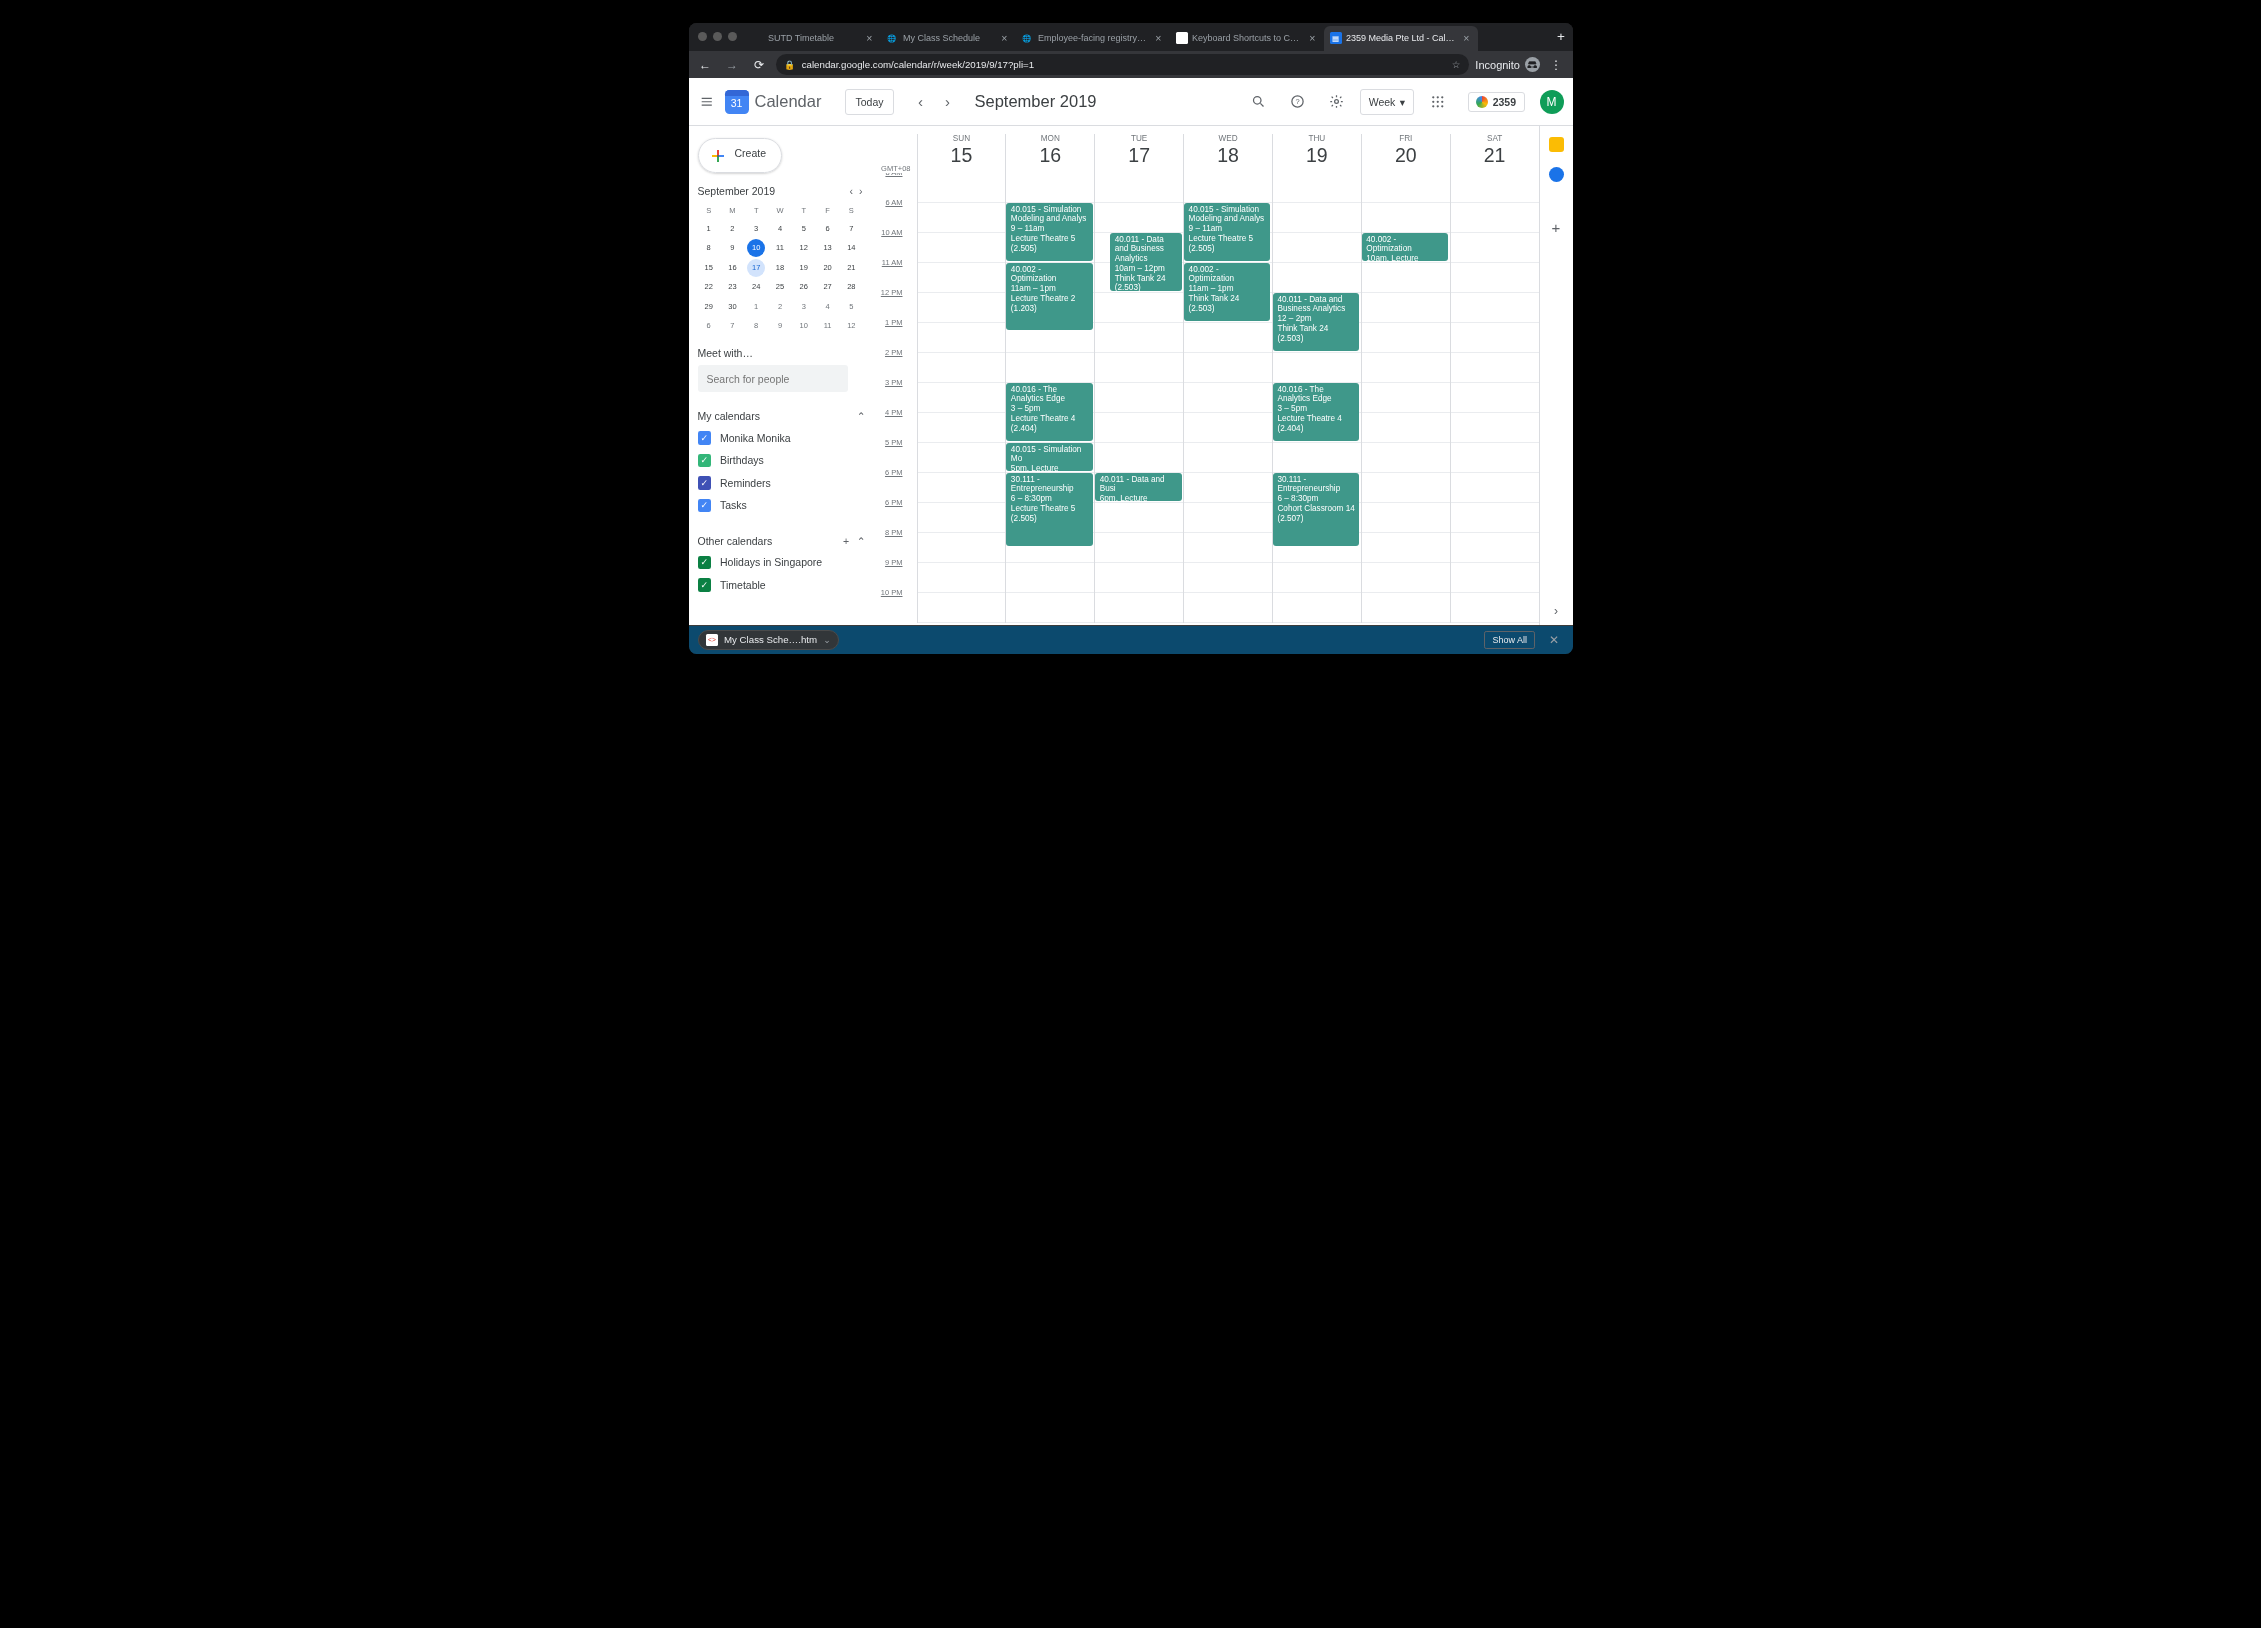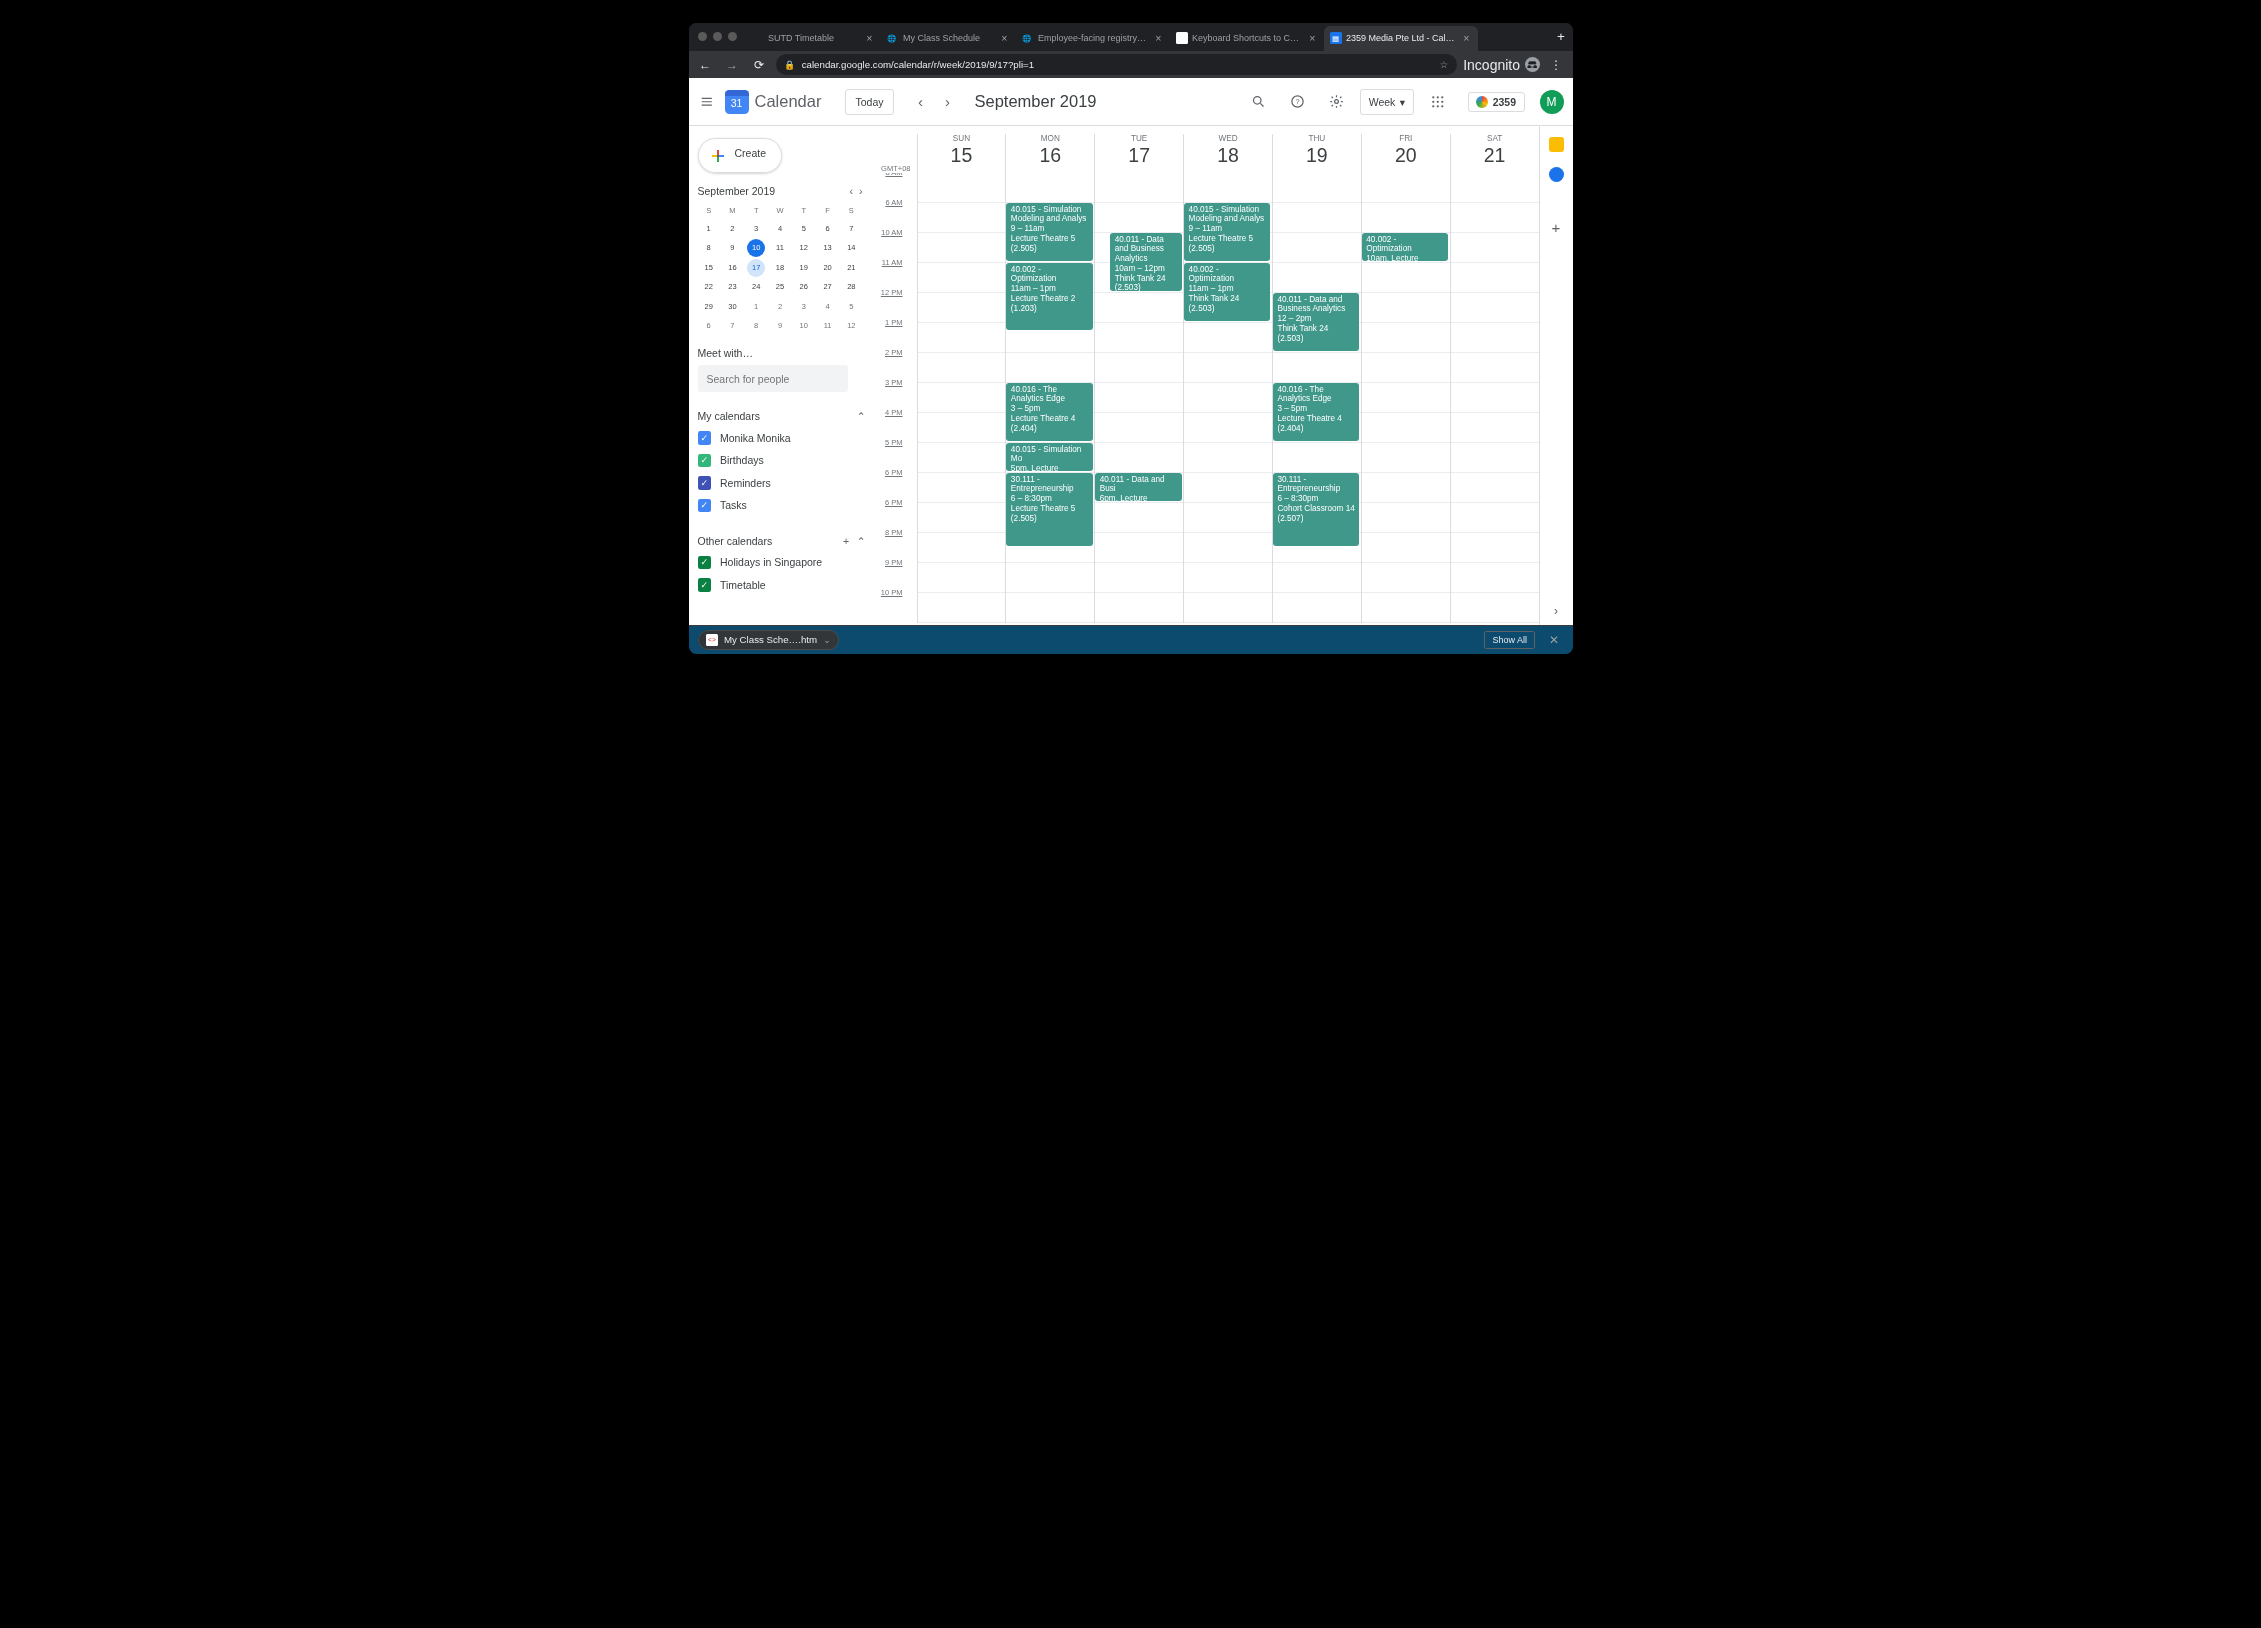--- a/index.html
+++ b/index.html
@@ -78,21 +78,21 @@
     background: var(--chrome-bg);
     border-radius: 10.5px;
     display: flex;
     align-items: center;
     padding: 0 9px;
     gap: 6px;
     color: var(--chrome-text);
     font-size: 9.7px;
   }
   .lock { font-size: 9px; color: var(--chrome-text-dim); }
-  .incog-badge { color: var(--chrome-text); font-size: 14px; display:flex; align-items:center; gap:4.5px;}
+  .incog-badge { color: var(--chrome-text); font-size: 11px; display:flex; align-items:center; gap:4.5px;}
   .incog-icon { width:15px; height:15px; border-radius:50%; background:#9aa0a6; display:flex; align-items:center; justify-content:center;}
   .toolbar .star { color: var(--chrome-text-dim); }
 
   
   .app { background: #fff; height: 547px; display: flex; flex-direction: column; position: relative;}
 
   .app-header {
     height: 48px;
     border-bottom: 0.7px solid var(--border-light);
     display: flex;

